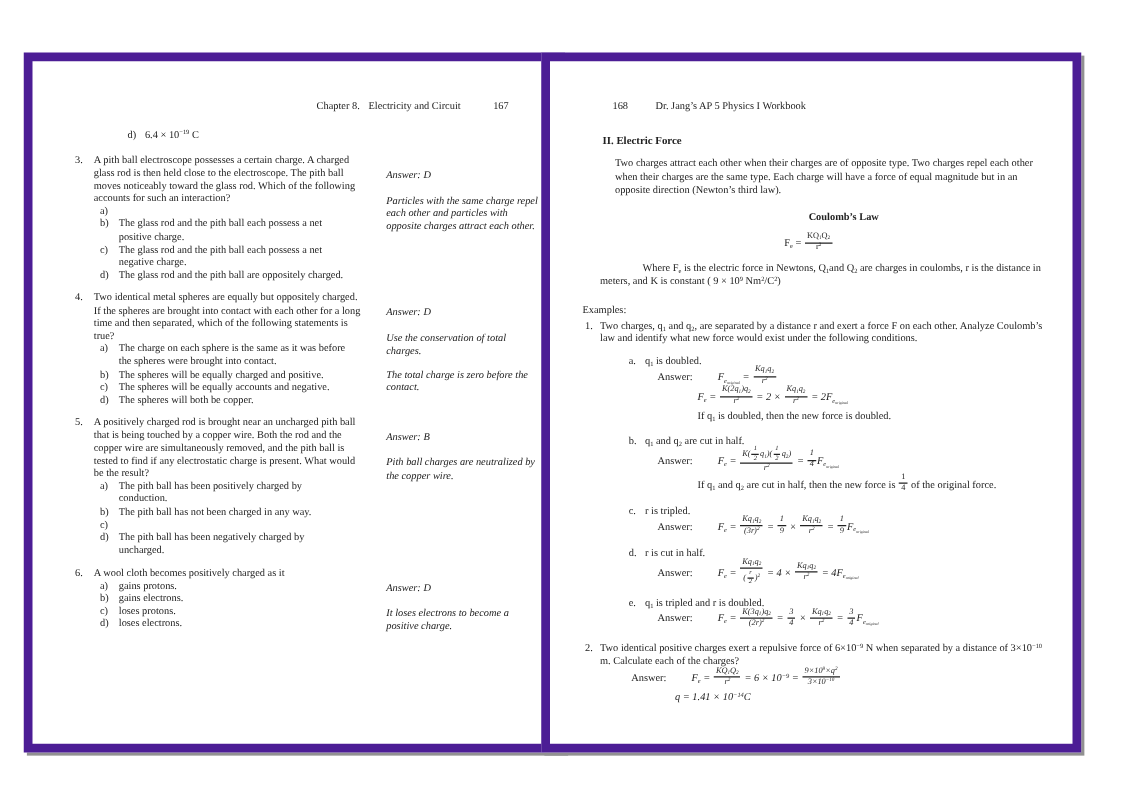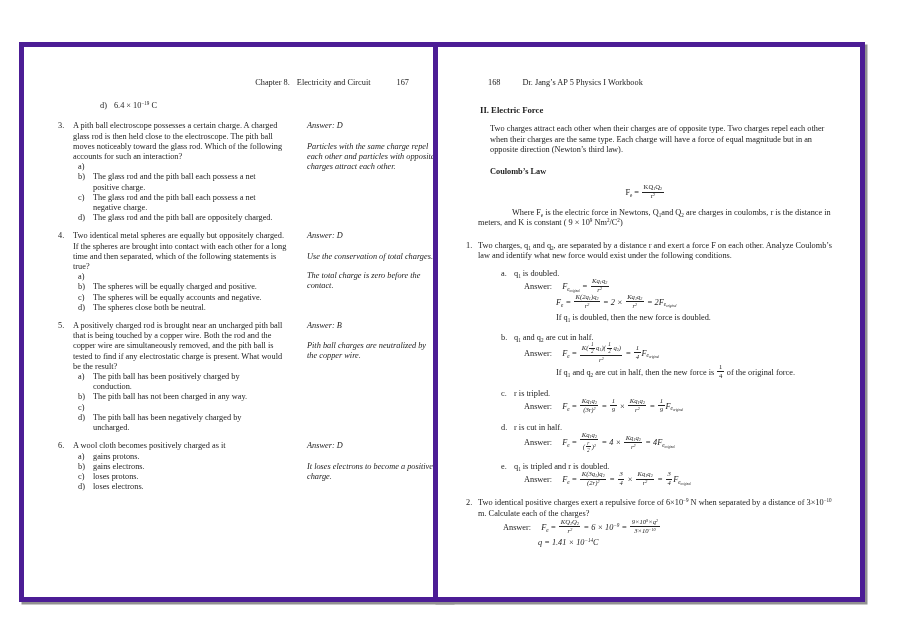--- a/index.html
+++ b/index.html
@@ -4,21 +4,21 @@
 <style>
   html,body{margin:0;padding:0;}
   body{
     width:910px;height:644px;background:#ffffff;
     font-family:"Liberation Serif", serif;color:#222;
     -webkit-text-size-adjust:none;
   }
   .spread{position:relative;width:910px;height:644px;background:#ffffff;overflow:hidden;}
   .page{
     position:absolute;top:42px;height:560px;background:#ffffff;
-    border:5px solid #4c1d95;box-sizing:border-box;
+    border:7px solid #4c1d95;box-sizing:border-box;
     box-shadow:2.5px 2.5px 0 #919191;
     font-size:8.3px;line-height:10.2px;
   }
   .page-left{left:19px;width:433px;}
   .page-right{left:433px;width:432px;}
 
   
   .lp-inner{padding:31px 12px 0 34px;}
   .lp-header{text-align:right;padding-right:26px;white-space:nowrap;}
   .lp-h-chap{margin-right:7px;}
@@ -27,50 +27,50 @@
   .qlist{margin-top:10px;}
   .question{display:flex;margin-top:8px;}
   .q-main{width:240px;flex:none;}
   .q-row{display:flex;}
   .q-num{width:15px;flex:none;}
   .q-text{width:218px;}
   .q-options{margin-left:20px;}
   .opt{display:flex;}
   .opt-letter{width:15px;flex:none;}
   .opt-text{width:184px;}
-  .q-answer{padding-left:9px;width:152px;font-style:italic;}
+  .q-answer{padding-left:9px;width:152px;font-style:italic;margin-top:12px;}
   .ans-label{margin-bottom:10px;}
   .ans-note{margin:0 0 9px 0;}
 
   
   .rp-inner{padding-top:31px;}
   .rp-header{margin-left:50px;display:flex;gap:22px;white-space:nowrap;}
   .rp-section{margin:17px 0 0 42px;font-weight:bold;font-size:8.7px;}
   .rp-intro{margin:9px 0 0 52px;width:348px;}
-  .rp-clhead{margin:12px 0 0 52px;font-weight:bold;}
+  .rp-clhead{margin:12px 0 0 52px;font-weight:bold;text-align:center;}
   .rp-formula{margin:7px 0 0 0;width:414px;text-align:center;line-height:18px;}
   .rp-where{margin:6px 0 0 40px;width:372px;text-indent:34px;}
   .rp-examples{margin:12px 0 0 26px;}
   .rp-item{margin-top:3px;margin-left:2px;display:flex;}
   .rp-item-num{width:12px;flex:none;}
   .rp-item-text{width:362px;}
   .part{margin-top:7px;}
   .part-label{margin-left:37px;display:flex;line-height:11px;}
   .part-letter{width:13px;flex:none;}
   .fline{line-height:14px;}
   .line-answer{margin-left:60px;}
   .line-sub{margin-left:92px;}
   .line-answer2{margin-left:39px;margin-top:1px;}
   .line-sub2{margin-left:74px;}
   .ex2{margin-top:10px;}
 
   
   .fml{font-style:italic;}
   .roman{font-style:normal;}
-  .prefix{font-style:normal;margin-right:8px;}
+  .prefix{font-style:normal;margin-right:18px;}
   sub,sup{font-size:0.62em;line-height:0;}
   sub{vertical-align:-0.32em;}
   sup{vertical-align:0.5em;}
   .frac{
     display:inline-block;vertical-align:middle;text-align:center;
     font-size:0.8em;line-height:1.05;position:relative;top:-1px;
     margin:0 1px;
   }
   .frac .frac{font-size:0.78em;top:0;}
   .fnum{display:block;border-bottom:0.7px solid #222;padding:0 1.5px 0.5px;}
@@ -122,32 +122,33 @@
           </div>
           <div class="question">
             <div class="q-main">
               <div class="q-row">
                 <span class="q-num">4.</span>
                 <div class="q-text">Two identical metal spheres are equally but oppositely charged. If the spheres are brought into contact with each other for a long time and then separated, which of the following statements is true?</div>
               </div>
               <div class="q-options">
                 <div class="opt">
                   <span class="opt-letter">a)</span>
+                  <div class="opt-text">The charge on each sphere is the same as it was before the spheres were brought into contact.</div>
                 </div>
                 <div class="opt">
                   <span class="opt-letter">b)</span>
                   <div class="opt-text">The spheres will be equally charged and positive.</div>
                 </div>
                 <div class="opt">
                   <span class="opt-letter">c)</span>
                   <div class="opt-text">The spheres will be equally accounts and negative.</div>
                 </div>
                 <div class="opt">
                   <span class="opt-letter">d)</span>
-                  <div class="opt-text">The spheres close both be neutral.</div>
+                  <div class="opt-text">The spheres will both be copper.</div>
                 </div>
               </div>
             </div>
             <div class="q-answer">
               <div class="ans-label">Answer: D</div>
               <p class="ans-note">Use the conservation of total charges.</p>
               <p class="ans-note">The total charge is zero before the contact.</p>
             </div>
           </div>
           <div class="question">
@@ -218,20 +219,21 @@
       <div class="rp-header">
         <span>168</span>
         <span>Dr. Jang’s AP 5 Physics I Workbook</span>
       </div>
       <div class="rp-section">II.  Electric Force</div>
       <div class="rp-intro">Two charges attract each other when their charges are of opposite type. Two charges repel each other when their charges are the same type. Each charge will have a force of equal magnitude but in an opposite direction (Newton’s third law).</div>
       <div class="rp-clhead">Coulomb’s Law</div>
       <div class="rp-formula">F<sub>e</sub> = <span class="frac"><span class="fnum">KQ<sub>1</sub>Q<sub>2</sub></span><span class="fden">r<sup>2</sup></span></span></div>
       <div class="rp-where roman">Where F<sub>e</sub> is the electric force in Newtons, Q<sub>1</sub>and Q<sub>2</sub> are charges in coulombs, r is the distance in meters, and K is constant ( 9 × 10<sup>9</sup> Nm<sup>2</sup>/C<sup>2</sup>)</div>
       <div class="rp-examples">
+        <div>Examples:</div>
         <div class="rp-item">
           <span class="rp-item-num">1.</span>
           <span class="rp-item-text roman">Two charges, q<sub>1</sub> and q<sub>2</sub>, are separated by a distance r and exert a force F on each other. Analyze Coulomb’s law and identify what new force would exist under the following conditions.</span>
         </div>
         <div>
             <div class="part">
               <div class="part-label">
                 <span class="part-letter">a.</span>
                 <span class="fml roman">q<sub>1</sub> is doubled.</span>
               </div>

